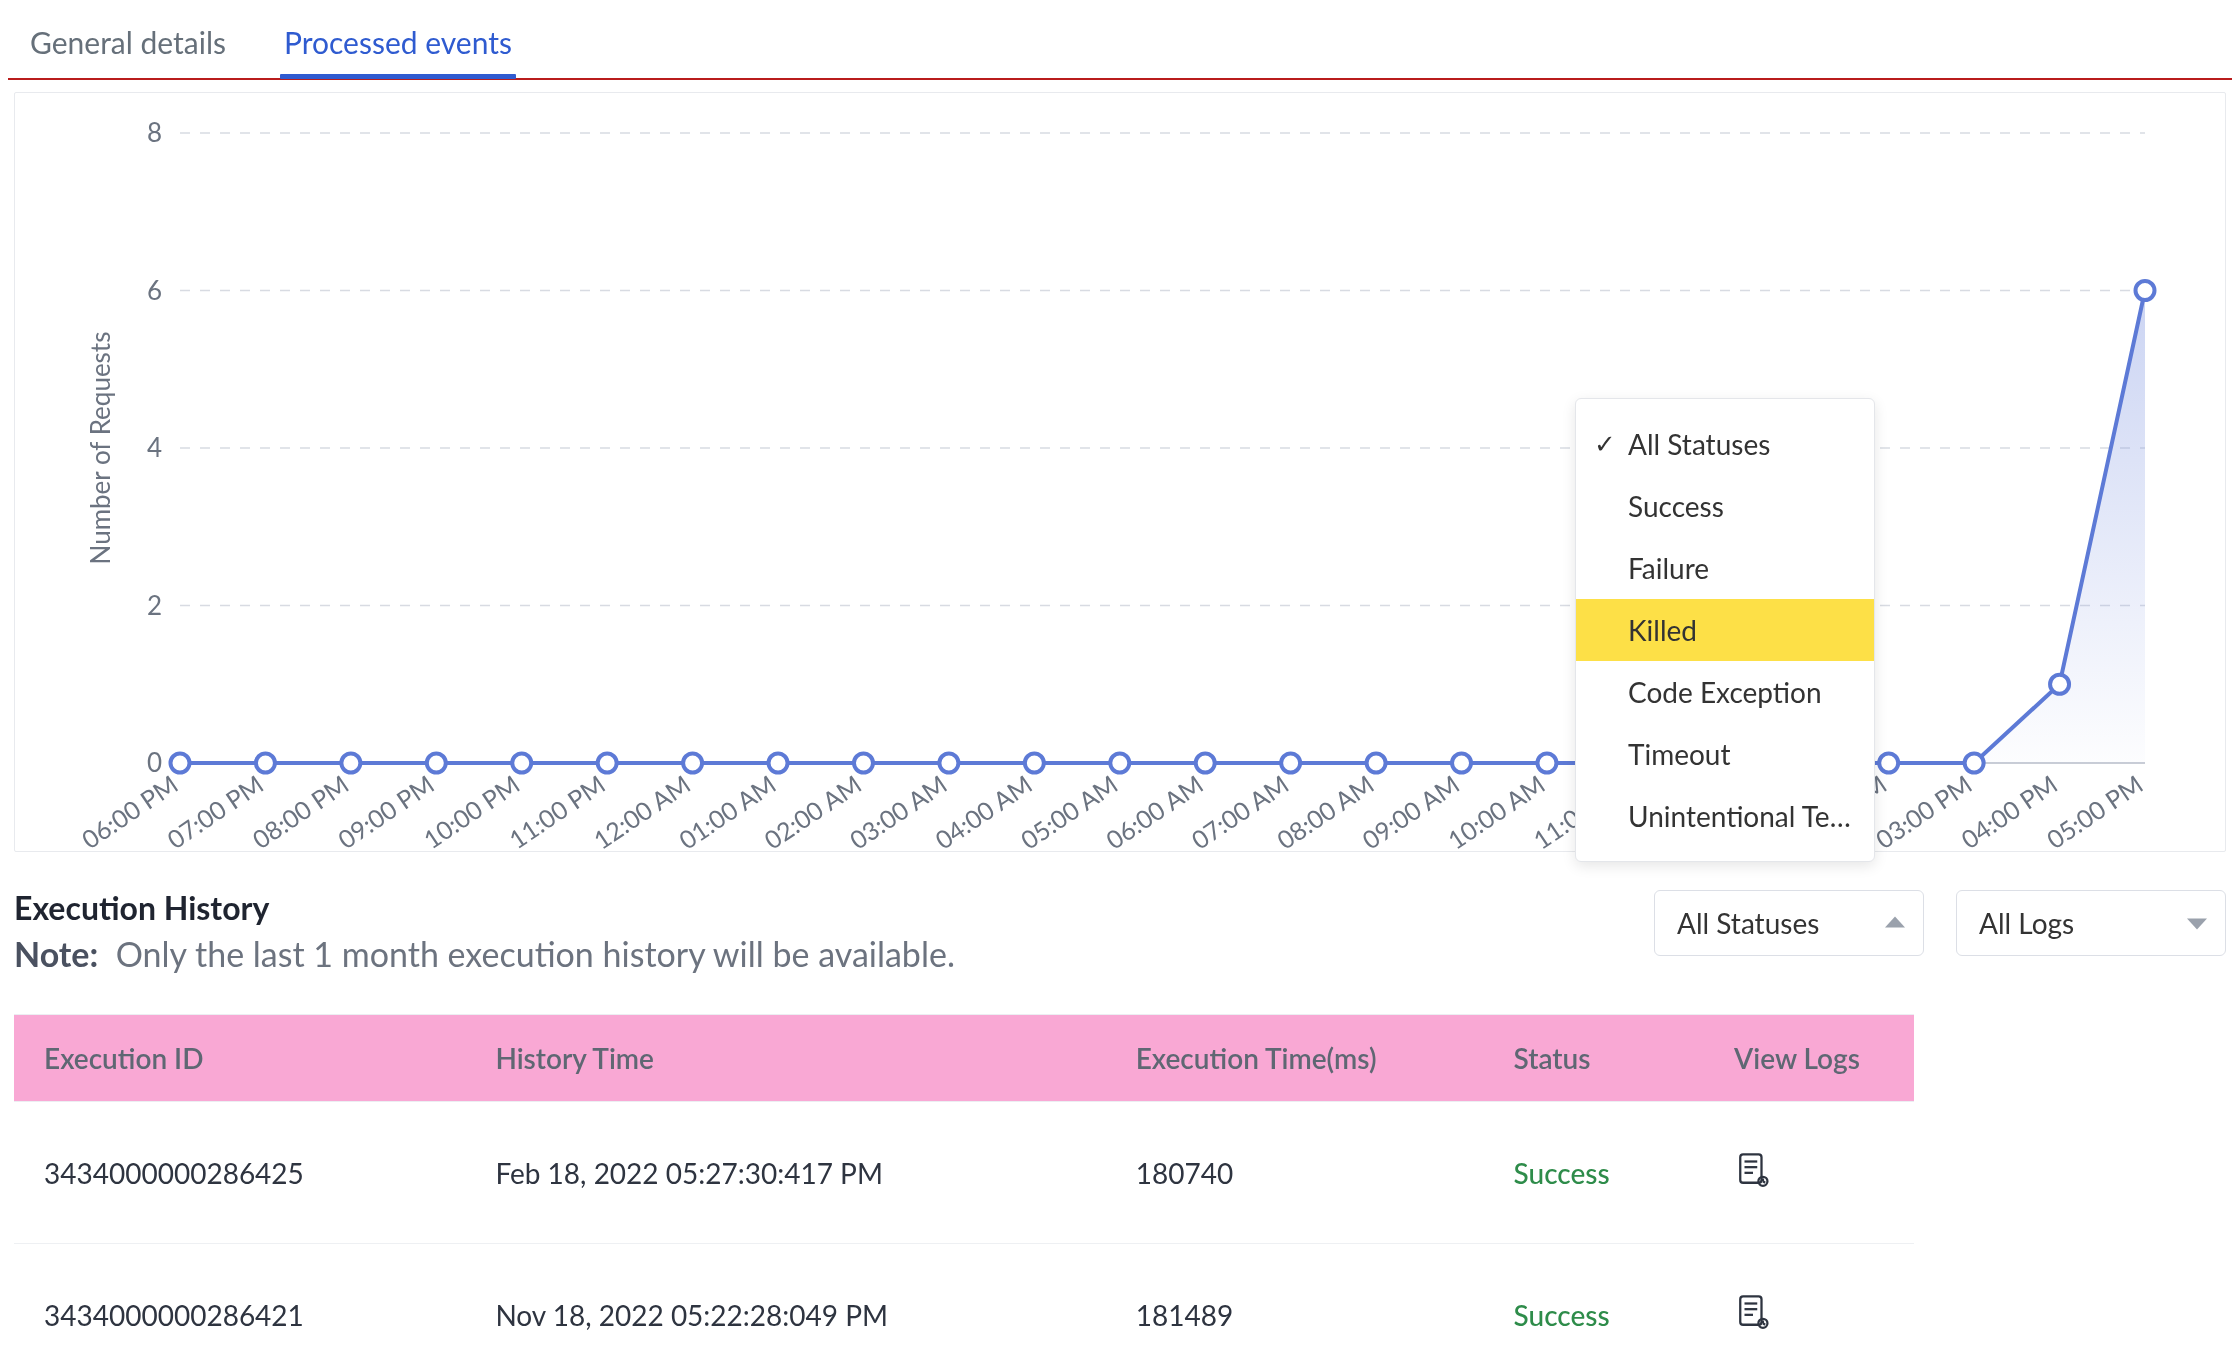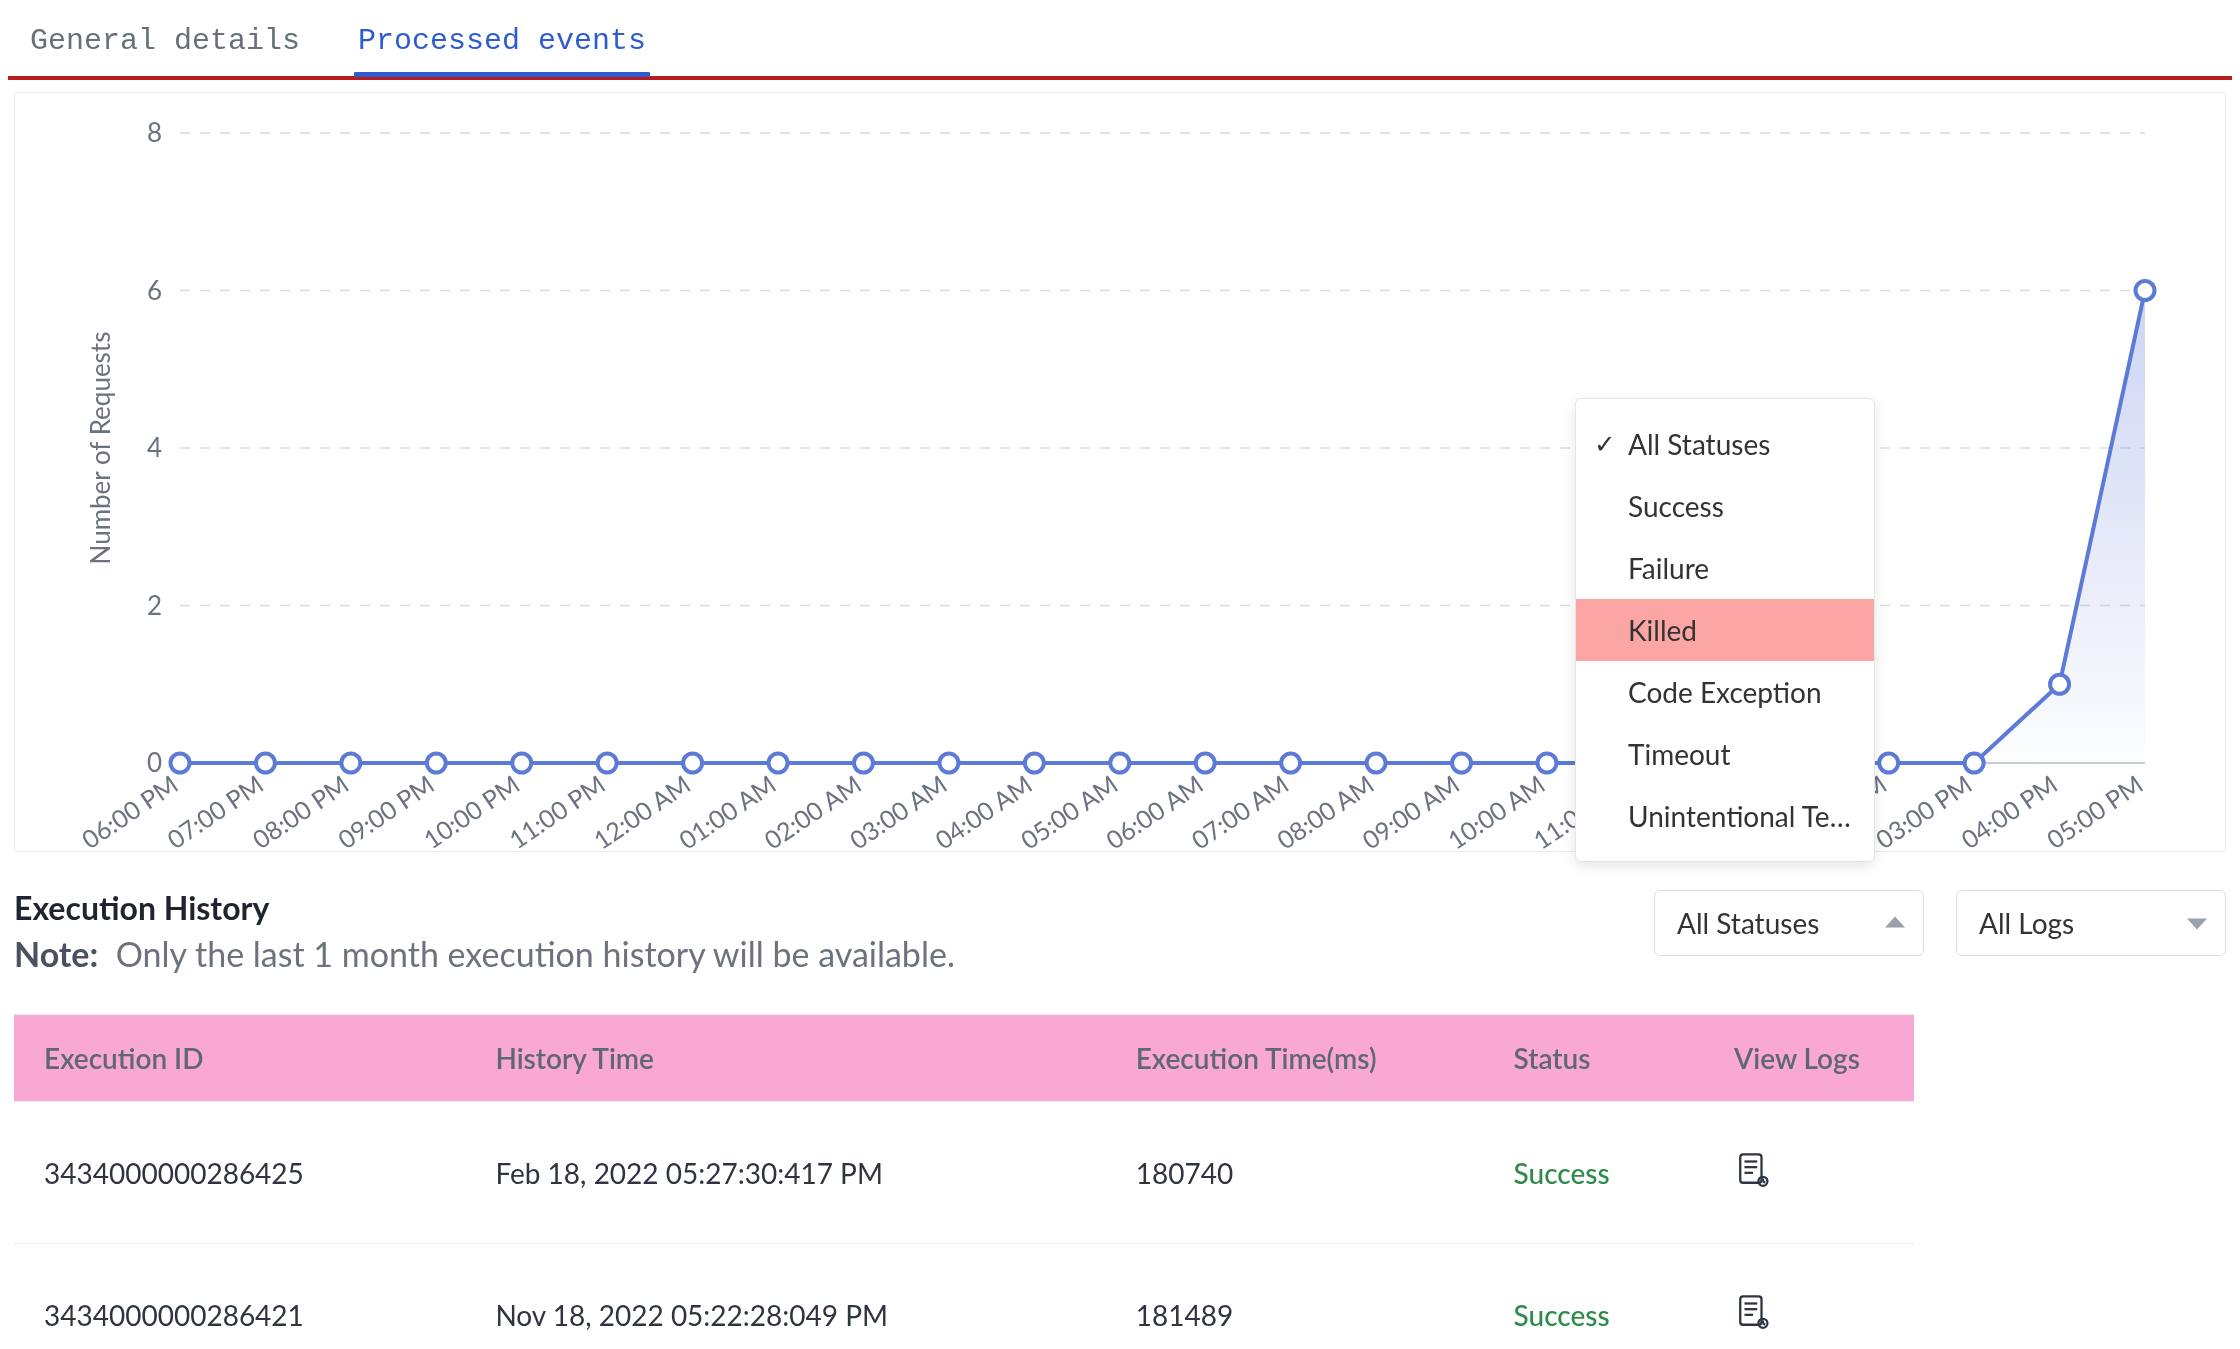--- a/index.html
+++ b/index.html
@@ -15,22 +15,21 @@
     width: 2240px;
     height: 1349px;
     padding: 8px;
     position: relative;
   }
   
   .tabs {
     display: flex;
     gap: 50px;
     padding: 10px 18px 0 18px;
-    border-bottom: 4px solid #b91c1c;
-    font-family: Liberation Mono, monospace;
+    border-bottom: 2px solid #b91c1c;
   }
   .tab {
     font-size: 30px;
     color: #66707a;
     padding: 6px 4px 18px 4px;
     cursor: pointer;
     position: relative;
   }
   .tab.active {
     color: #2f5bd0;
@@ -80,21 +79,21 @@
   }
   .status-popup .opt.selected::before {
     content: "✓";
     position: absolute;
     left: 18px;
     top: 14px;
     font-size: 26px;
     color: #333;
   }
   .status-popup .opt.highlight {
-    background: #fca5a5;
+    background: #fde047;
   }
   
   .exec-header {
     display: flex;
     align-items: flex-start;
     margin: 36px 6px 12px 6px;
   }
   .exec-header .left { flex: 1; }
   .exec-header h2 {
     margin: 0 0 6px 0;

